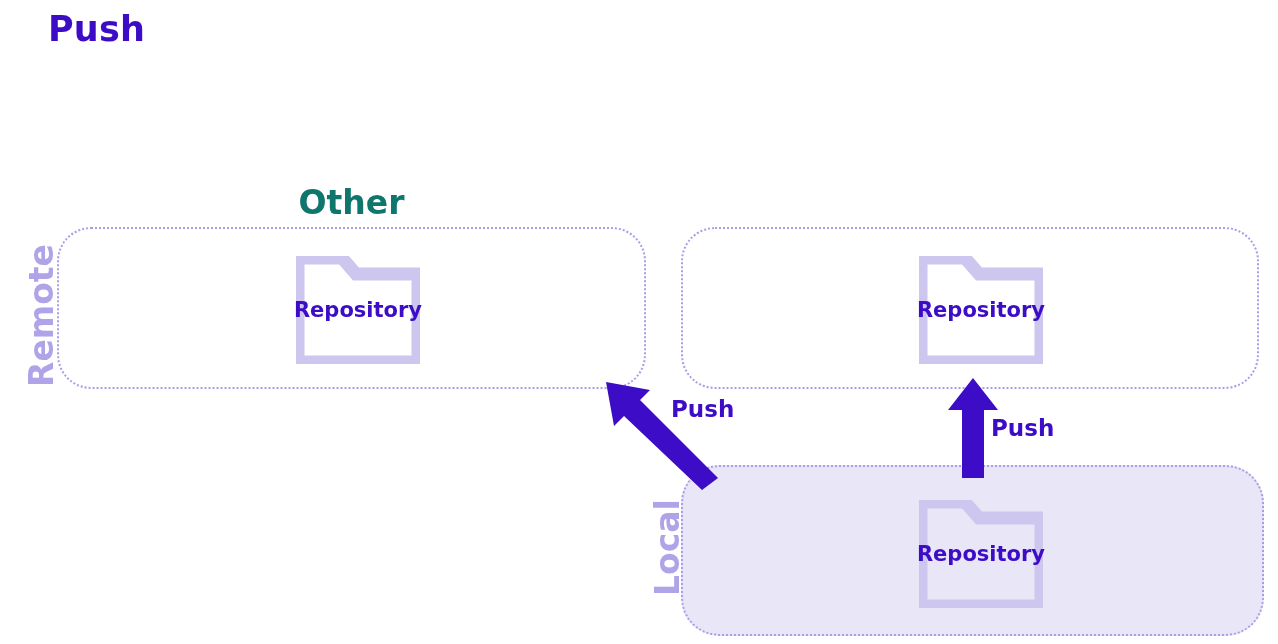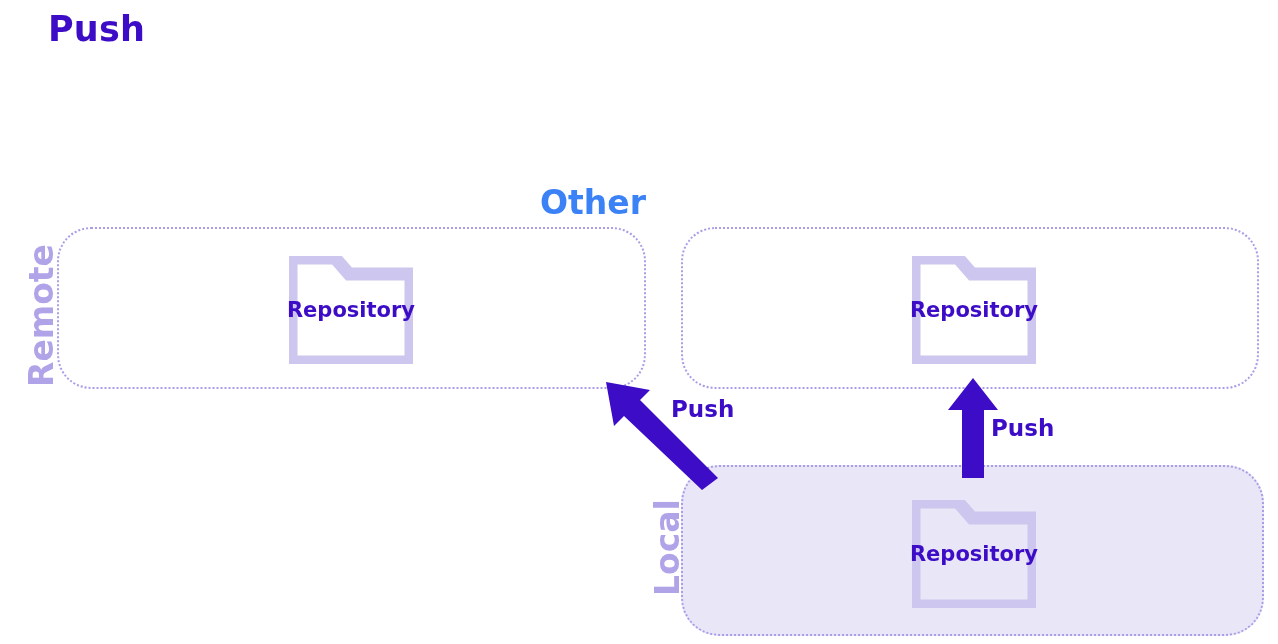--- a/index.html
+++ b/index.html
@@ -58,23 +58,23 @@
     height: 171px;
     background: #e9e6f7;
     border-radius: 38px;
   }
 
   
   .zone-heading {
     position: absolute;
     font-size: 33px;
     font-weight: bold;
-    color: #3b82f6;
-    white-space: nowrap;
-    text-align: right;
+    color: #0f766e;
+    white-space: nowrap;
+    text-align: center;
   }
   #heading-other {
     left: 57px;
     top: 183px;
     width: 589px;
   }
   #heading-mine {
     left: 681px;
     top: 183px;
     width: 578px;
@@ -98,20 +98,21 @@
     left: 648px;
     top: 596px;
     transform: rotate(-90deg);
   }
 
   
   .repo-node {
     position: absolute;
     width: 140px;
     height: 108px;
+    margin-left: 7px;
   }
   .repo-node .folder-icon {
     position: absolute;
     left: 0;
     top: 0;
     width: 124px;
     height: 108px;
   }
   .repo-node .repo-label {
     position: absolute;

